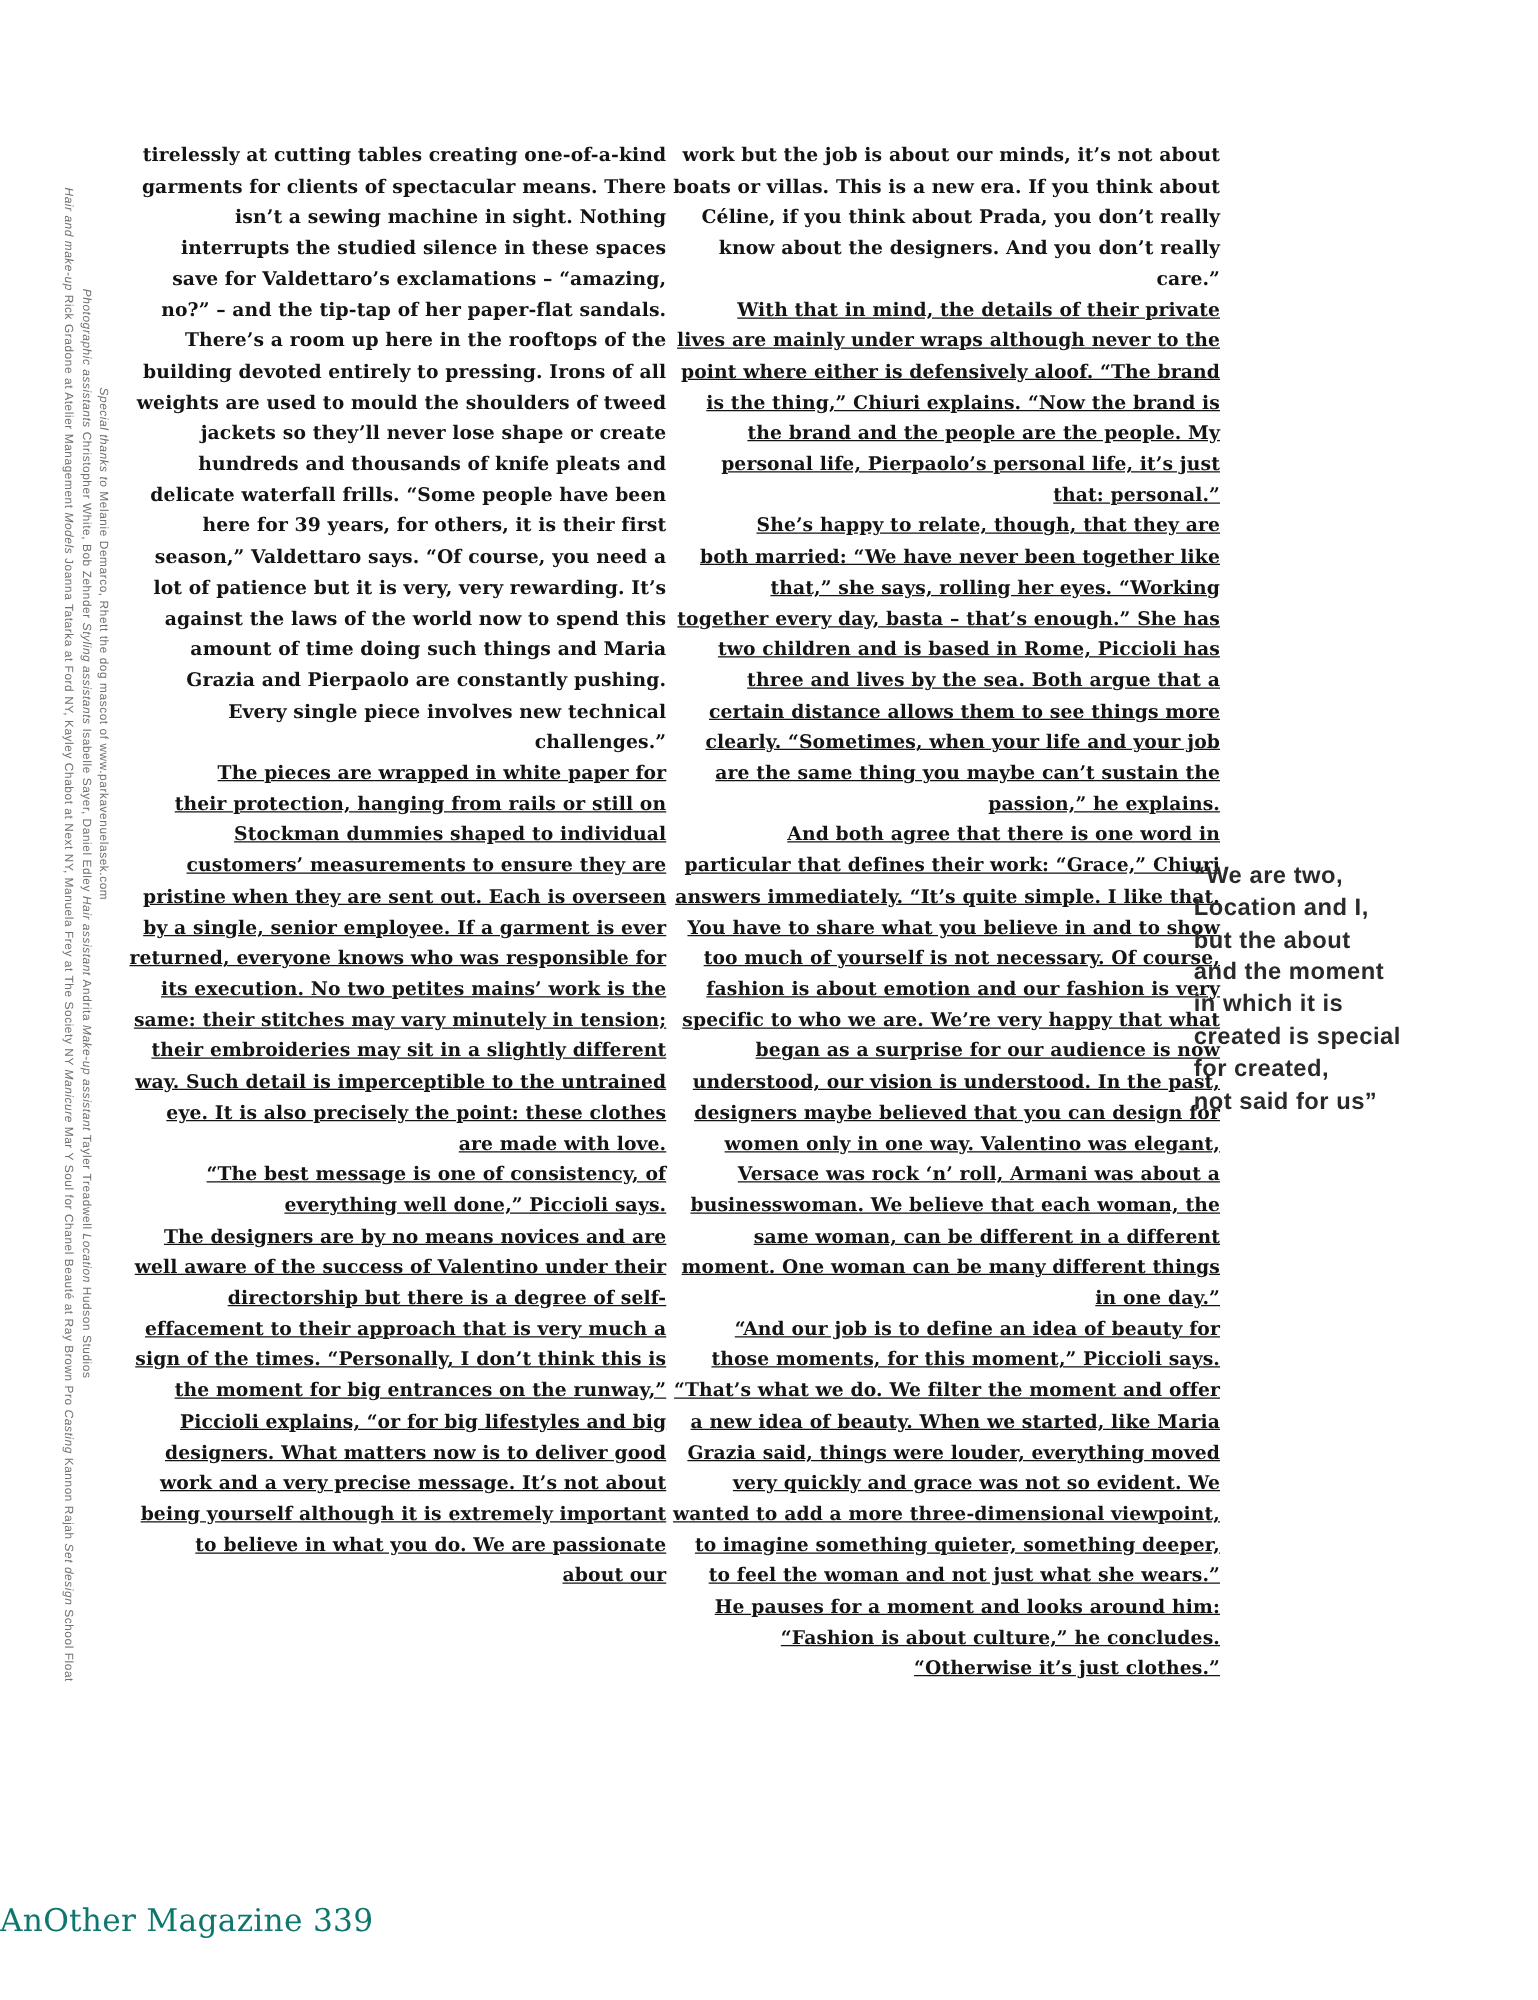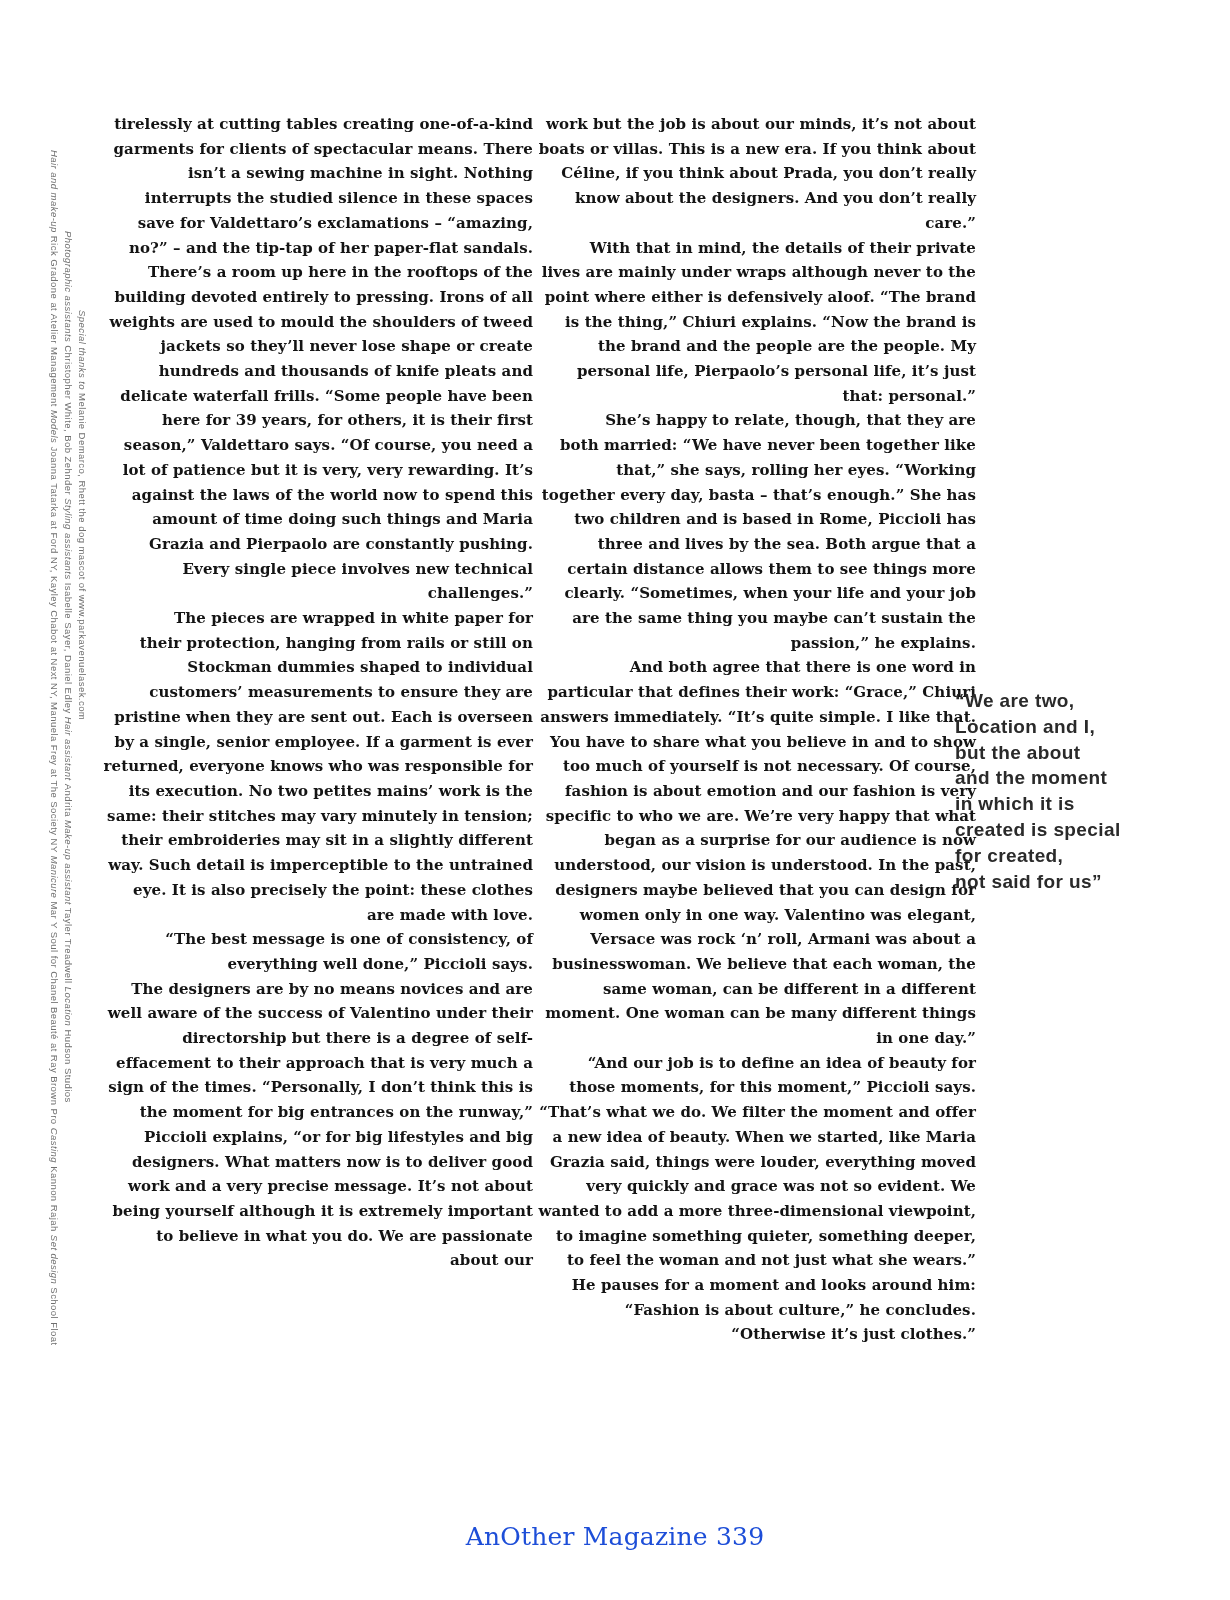--- a/index.html
+++ b/index.html
@@ -19,21 +19,21 @@
     font-weight:bold;
     font-size:15px;
     line-height:24.7px;
     color:#141414;
     text-align:right;
     letter-spacing:0.1px;
   }
   .col-left{left:103px;width:430px;}
   .col-right{left:538px;width:438px;}
   .para{margin:0;}
-  .para.indent{text-indent:26px;}
+  .para.indent{text-indent:26px;text-decoration:underline;}
   
   .credits{position:absolute;left:0;top:0;width:100px;height:1600px;}
   .credit-line{
     position:absolute;
     transform-origin:0 0;
     transform:rotate(90deg);
     white-space:nowrap;
     font-family:"Liberation Sans","DejaVu Sans",sans-serif;
     font-size:9.5px;
     letter-spacing:0.45px;
@@ -58,24 +58,23 @@
     letter-spacing:0.4px;
     color:#2a2a2a;
   }
   .pull-quote .q-line{margin:0;}
   
   .footer{
     position:absolute;
     left:0;
     top:1522px;
     width:1230px;
-    text-align:center;
     font-family:"DejaVu Serif","Liberation Serif",serif;
     font-size:25px;
-    color:#1d4ed8;
+    color:#0f766e;
     letter-spacing:0.2px;
   }
 </style>
 </head>
 <body>
 
 <div class="page">
 
   <div class="credits">
       <div class="credit-line credit-line-0"><span class="it">Hair and make-up </span><span>Rick Gradone at Atelier Management </span><span class="it">Models </span><span>Joanna Tatarka at Ford NY, Kayley Chabot at Next NY, Manuela Frey at The Society NY </span><span class="it">Manicure </span><span>Mar Y Soul for Chanel Beauté at Ray Brown Pro </span><span class="it">Casting </span><span>Kannon Rajah </span><span class="it">Set design </span><span>School Float</span></div>

